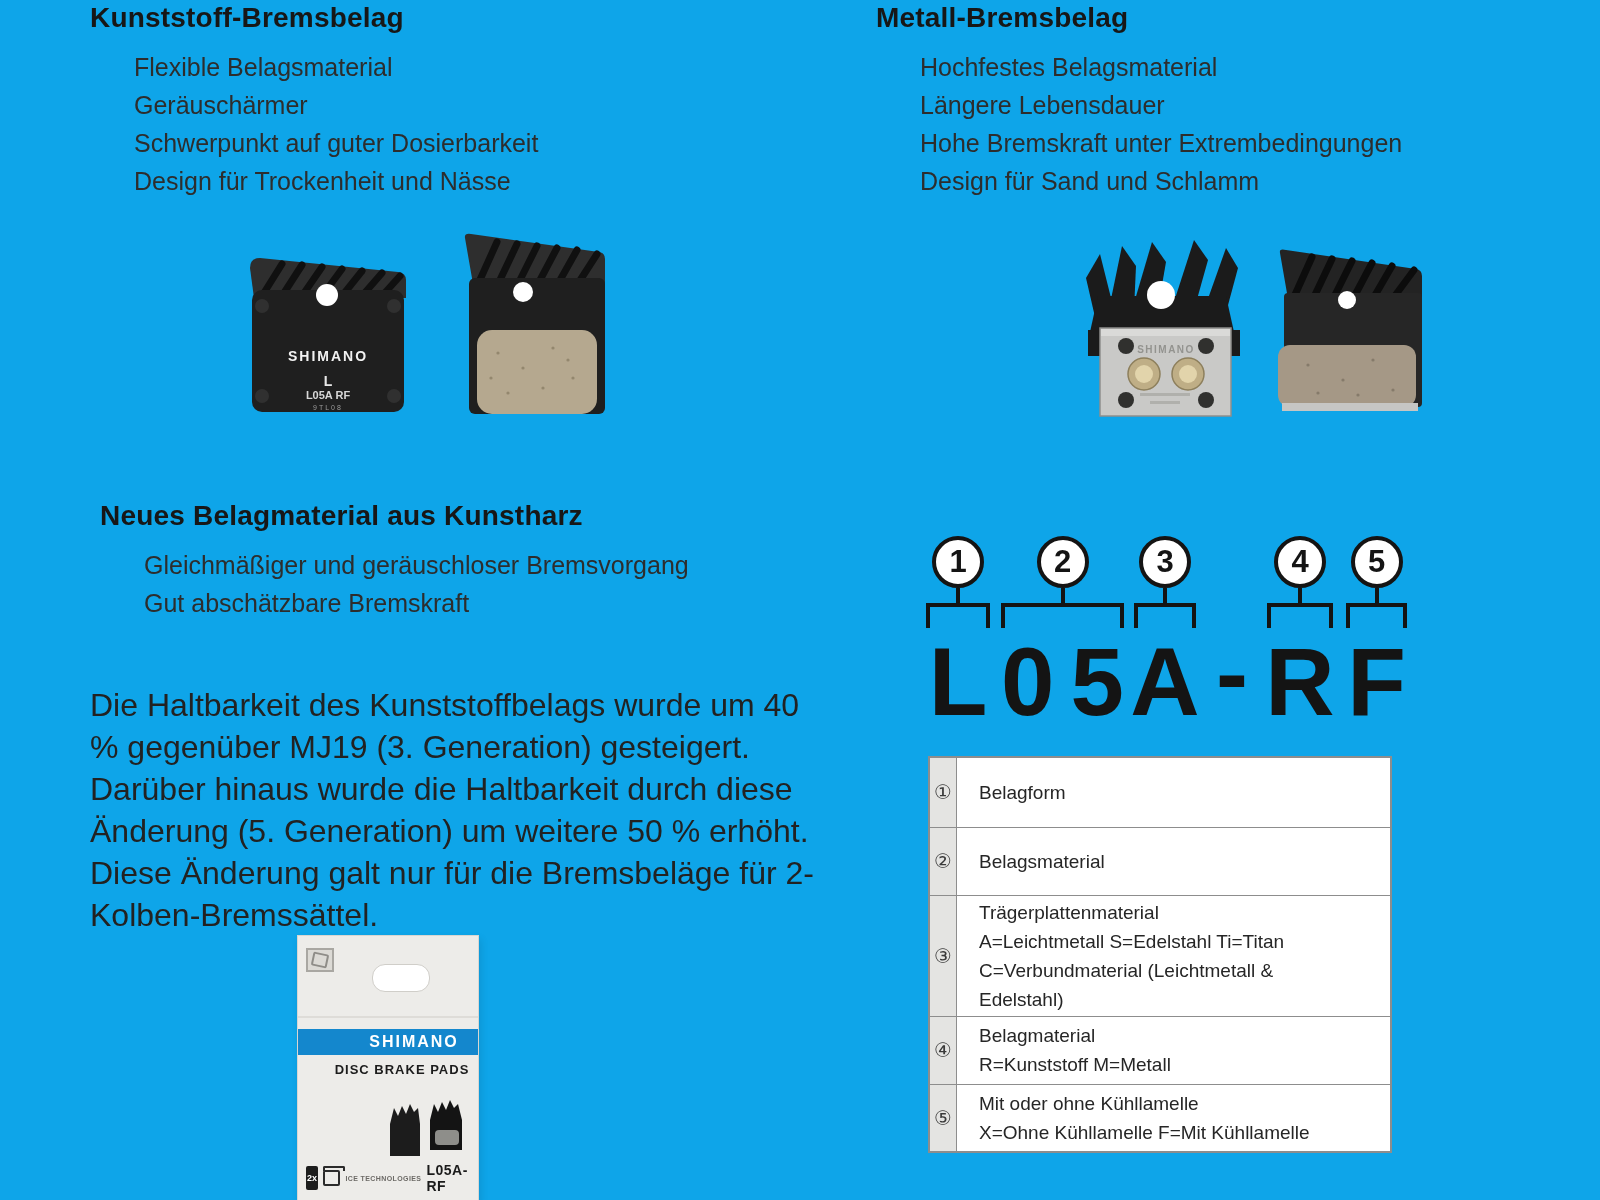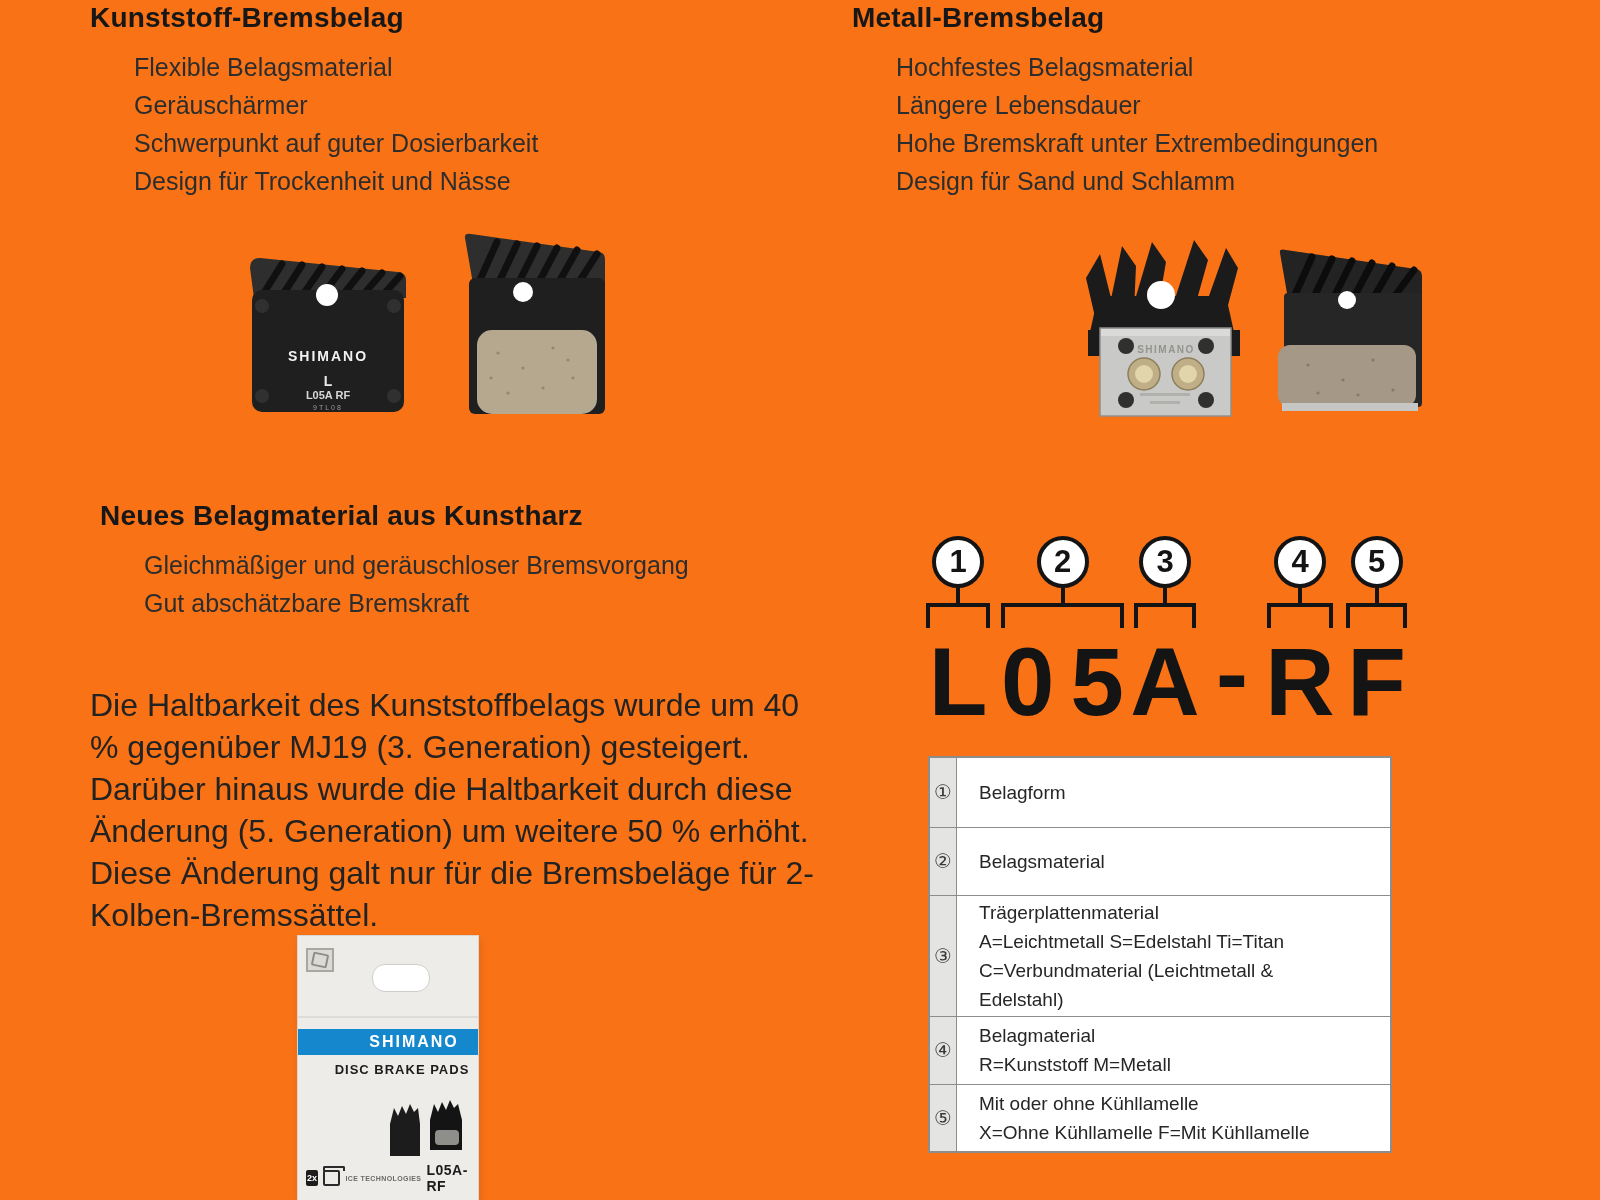--- a/index.html
+++ b/index.html
@@ -1,16 +1,16 @@
 <!DOCTYPE html>
 <html><head>
 <meta charset="utf-8">
 <style>
   html,body{margin:0;padding:0;background:#ffffff;}
-  .page{position:relative;width:1600px;height:1200px;background:#f97316;overflow:hidden;
+  .page{position:relative;width:1600px;height:1200px;background:#0ea5e9;overflow:hidden;
         font-family:"Liberation Sans", sans-serif;color:#2e2e2e;}
   .abs{position:absolute;}
 
   h2.title{margin:0;font-size:28px;line-height:32px;font-weight:bold;color:#171717;letter-spacing:.2px;}
   .bullets{margin:14px 0 0 44px;font-size:25px;line-height:38px;color:#2d2d2d;}
   .bullet{white-space:nowrap;}
 
   .para{position:absolute;left:90px;top:684px;width:742px;margin:0;
         font-size:32px;line-height:42px;color:#222222;}
 
@@ -50,21 +50,21 @@
               border-top:2px solid #dedcd8;}
   .box-band{position:absolute;left:0;top:93px;width:100%;height:26px;line-height:26px;
             text-align:center;padding-left:52px;box-sizing:border-box;
             color:#ffffff;font-weight:bold;font-size:16px;letter-spacing:2px;}
   .box-product{position:absolute;left:0;top:126px;width:100%;text-align:center;
                padding-left:28px;box-sizing:border-box;font-size:13px;font-weight:bold;
                letter-spacing:1px;color:#1c1c1c;}
   .box-pads{position:absolute;left:88px;top:164px;}
   .box-bottom{position:absolute;left:8px;right:6px;top:231px;height:22px;display:flex;
               align-items:center;gap:5px;}
-  .box-qty{width:16px;height:16px;background:#1d1d1d;color:#fff;font-size:9px;font-weight:bold;
+  .box-qty{width:16px;height:24px;background:#1d1d1d;color:#fff;font-size:9px;font-weight:bold;
            display:inline-flex;align-items:center;justify-content:center;border-radius:2px;}
   .box-tray{display:inline-block;width:18px;height:12px;border:2px solid #2b2b2b;
             border-radius:2px;position:relative;}
   .box-tray:before{content:"";position:absolute;left:-2px;top:-6px;width:18px;height:3px;
             border:2px solid #2b2b2b;border-bottom:none;border-radius:2px 2px 0 0;}
   .box-tech{font-size:7px;font-weight:bold;color:#6c6a66;letter-spacing:.4px;white-space:nowrap;}
   .box-model{margin-left:auto;font-size:14px;font-weight:bold;color:#1b1b1b;letter-spacing:.5px;}
 </style>
 </head>
 <body>
@@ -74,21 +74,21 @@
   <section class="abs" style="left:90px;top:2px;width:780px">
     <h2 class="title">Kunststoff-Bremsbelag</h2>
     <div class="bullets">
       <div class="bullet">Flexible Belagsmaterial</div>
       <div class="bullet">Geräuschärmer</div>
       <div class="bullet">Schwerpunkt auf guter Dosierbarkeit</div>
       <div class="bullet">Design für Trockenheit und Nässe</div>
     </div>
   </section>
 
-  <section class="abs" style="left:852px;top:2px;width:640px">
+  <section class="abs" style="left:876px;top:2px;width:640px">
     <h2 class="title">Metall-Bremsbelag</h2>
     <div class="bullets">
       <div class="bullet">Hochfestes Belagsmaterial</div>
       <div class="bullet">Längere Lebensdauer</div>
       <div class="bullet">Hohe Bremskraft unter Extrembedingungen</div>
       <div class="bullet">Design für Sand und Schlamm</div>
     </div>
   </section>
 
   <svg class="abs" style="left:248px;top:246px" width="160" height="170" viewBox="0 0 160 170">

